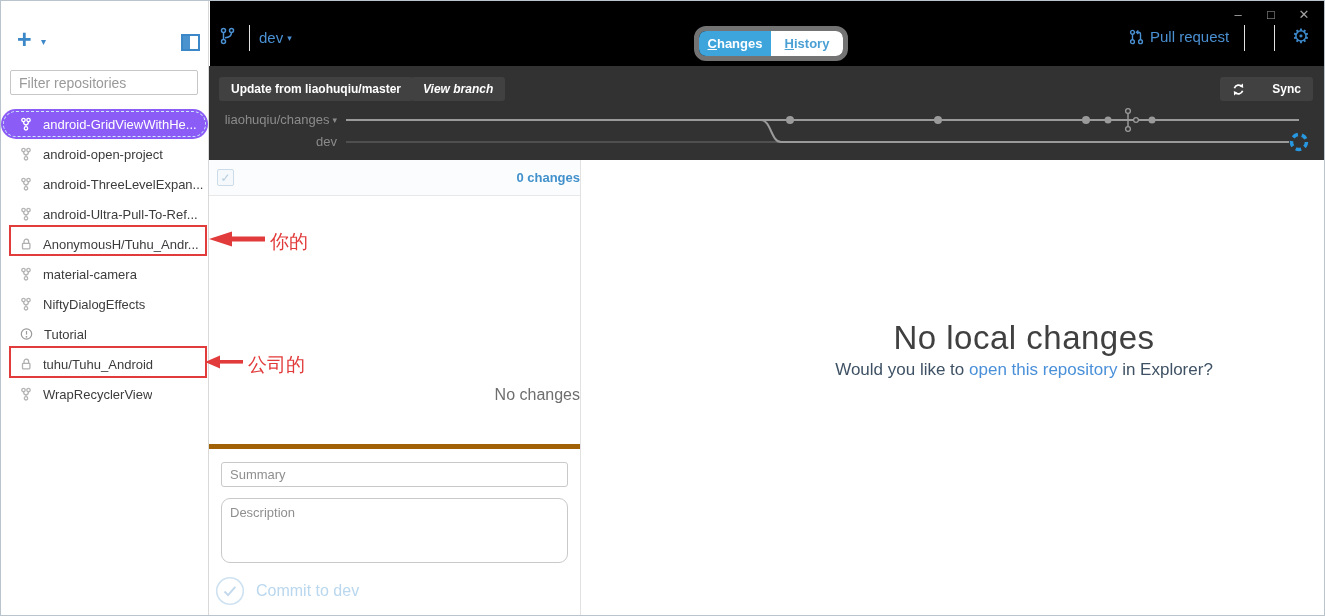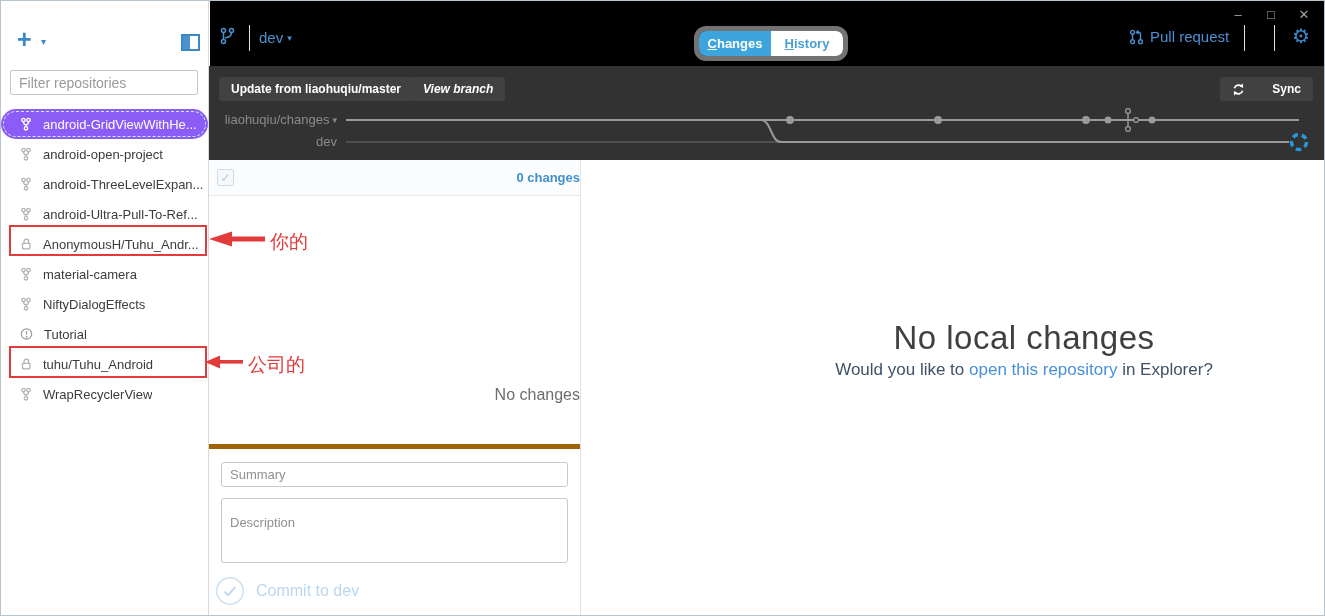--- a/index.html
+++ b/index.html
@@ -45,22 +45,22 @@
   
   .mid{position:absolute;left:208px;top:159px;width:372px;height:457px;background:#fff;border-right:1px solid #e2e2e2;box-sizing:border-box;}
   .mid-header{position:absolute;left:0;top:0;width:100%;height:36px;background:#fbfcfd;border-bottom:1px solid #e8e8e8;box-sizing:border-box;}
   .sel-all{position:absolute;left:8px;top:9px;width:15px;height:15px;border:1px solid #ccdbe8;border-radius:2px;background:#f5f9fc;
     color:#b5cddf;font-size:12px;display:flex;align-items:center;justify-content:center;cursor:pointer;}
   .changes-count{position:absolute;left:0;top:0;width:100%;height:36px;line-height:36px;text-align:right;color:#4291cc;font-size:13px;font-weight:bold;}
   .no-changes{position:absolute;left:0;top:178px;width:100%;text-align:right;color:#6e6e6e;font-size:16px;margin-top:48px;}
   .commit-area{position:absolute;left:0;top:284px;width:100%;height:173px;border-top:5px solid #a16207;box-sizing:border-box;}
   .summary-input{position:absolute;left:12px;top:13px;width:347px;height:25px;border:1px solid #c9c9c9;border-radius:3px;
     font-family:"Liberation Sans",sans-serif;font-size:13px;padding:0 0 0 8px;box-sizing:border-box;outline:none;}
-  .desc-input{position:absolute;left:12px;top:49px;width:347px;height:65px;border:1px solid #c9c9c9;border-radius:3px;
-    font-family:"Liberation Sans",sans-serif;font-size:13px;padding:16px 8px;box-sizing:border-box;resize:none;outline:none;}
+  .desc-input{position:absolute;left:12px;top:49px;width:347px;height:65px;border:1px solid #c9c9c9;border-radius:9px;
+    font-family:"Liberation Sans",sans-serif;font-size:13px;padding:6px 8px;box-sizing:border-box;resize:none;outline:none;}
   .summary-input::placeholder,.desc-input::placeholder{color:#8f8f8f;}
   .commit-btn{position:absolute;left:0;top:126px;width:100%;display:flex;align-items:center;justify-content:flex-start;gap:11px;
     background:none;border:none;color:#b9d7ee;font-family:"Liberation Sans",sans-serif;font-size:16px;cursor:default;}
   
   .main{position:absolute;left:581px;top:159px;width:884px;height:457px;background:#fff;}
   .main-title{position:absolute;left:0;top:159px;width:100%;text-align:center;color:#404040;font-size:33px;font-weight:300;letter-spacing:.5px;}
   .main-sub{position:absolute;left:0;top:200px;width:100%;text-align:center;color:#3f5265;font-size:17px;}
   .main-sub .link{color:#4a90d9;cursor:pointer;}
   
   .anno{position:absolute;inset:0;pointer-events:none;z-index:40;}

